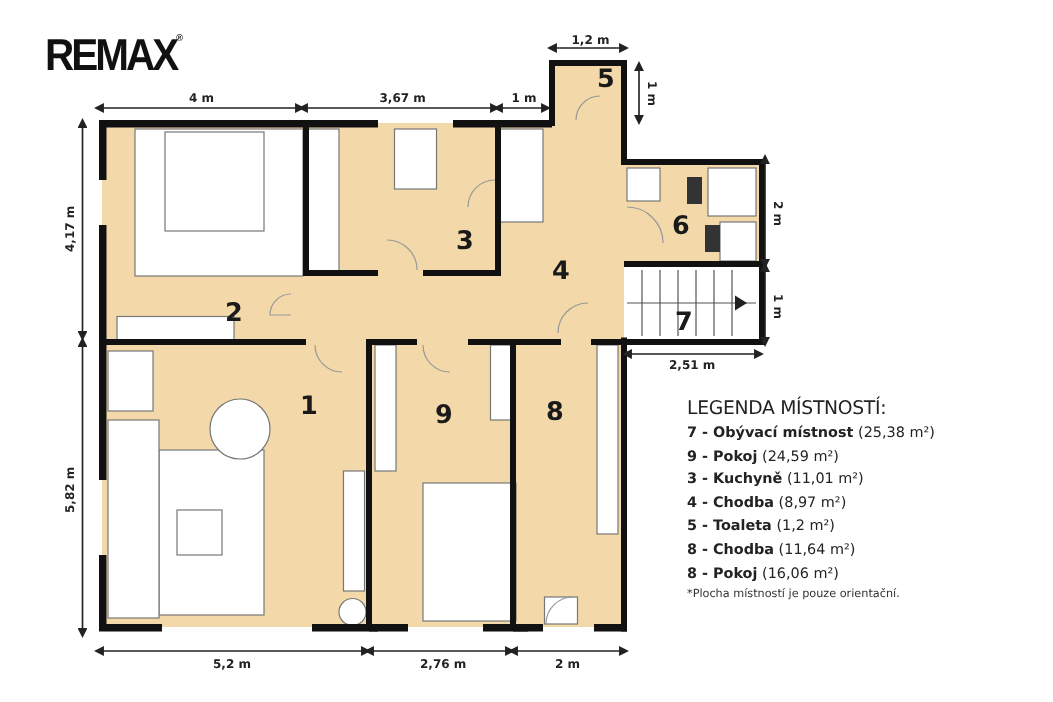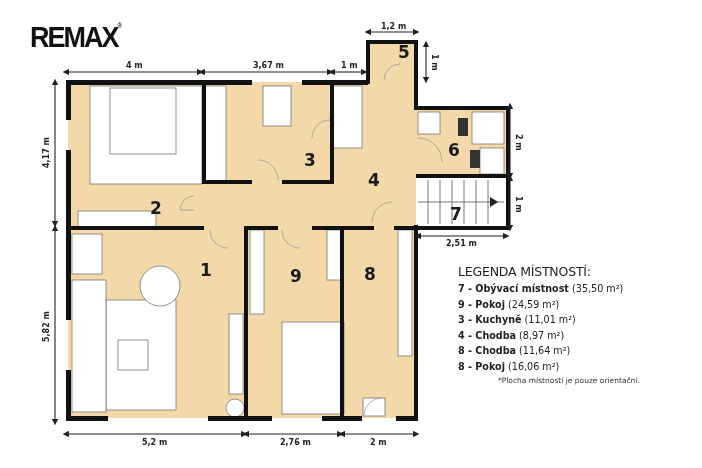--- a/index.html
+++ b/index.html
@@ -4,21 +4,21 @@
 <style>
   html,body{margin:0;padding:0;background:#ffffff;}
   body{width:702px;height:468px;position:relative;overflow:hidden;font-family:"DejaVu Sans","Liberation Sans",sans-serif;}
   .logo{position:absolute;left:30px;top:22px;font-family:"Liberation Sans",sans-serif;font-weight:900;font-size:27px;letter-spacing:-2px;color:#111;transform:scaleY(1.1);}
   .logo sup{font-size:6px;letter-spacing:0;vertical-align:top;position:relative;top:2px;}
   svg.plan{position:absolute;left:0;top:0;}
   .legend{position:absolute;left:458px;top:264px;color:#222;}
   .legend .title{font-family:"DejaVu Sans",sans-serif;font-size:12.5px;letter-spacing:-0.2px;margin-bottom:2px;}
   .legend .row{font-size:9.6px;line-height:15.6px;white-space:nowrap;}
   .legend .row b{font-weight:bold;}
-  .legend .note{font-size:7.5px;margin-top:1px;color:#333;margin-left:40px;}
+  .legend .note{font-size:7.5px;margin-top:1px;color:#333;}
   .dim{font-family:"DejaVu Sans",sans-serif;font-size:8px;font-weight:bold;fill:#222;}
   .rnum{font-family:"DejaVu Sans",sans-serif;font-size:17px;font-weight:bold;fill:#1a1a1a;}
 </style>
 </head>
 <body>
 
 <div class="logo"><span>REMAX</span><sup>®</sup></div>
 
 <svg class="plan" width="702" height="468" viewBox="0 0 702 468">
   <defs>
@@ -157,20 +157,21 @@
     <text class="dim" transform="translate(49,168) rotate(-90)">4,17 m</text>
     <text class="dim" transform="translate(49,342) rotate(-90)">5,82 m</text>
     <text class="dim" x="142" y="445">5,2 m</text>
     <text class="dim" x="280" y="445">2,76 m</text>
     <text class="dim" x="370" y="445">2 m</text>
   </g>
 </svg>
 
 <div class="legend">
   <div class="title">LEGENDA MÍSTNOSTÍ:</div>
-  <div class="row"><b>7 - Obývací místnost</b> <span>(35,50 m²)</span></div>
+  <div class="row"><b>7 - Obývací místnost</b> <span>(25,38 m²)</span></div>
   <div class="row"><b>9 - Pokoj</b> <span>(24,59 m²)</span></div>
   <div class="row"><b>3 - Kuchyně</b> <span>(11,01 m²)</span></div>
   <div class="row"><b>4 - Chodba</b> <span>(8,97 m²)</span></div>
+  <div class="row"><b>5 - Toaleta</b> <span>(1,2 m²)</span></div>
   <div class="row"><b>8 - Chodba</b> <span>(11,64 m²)</span></div>
   <div class="row"><b>8 - Pokoj</b> <span>(16,06 m²)</span></div>
   <div class="note">*Plocha místností je pouze orientační.</div>
 </div>
 
 </body></html>

